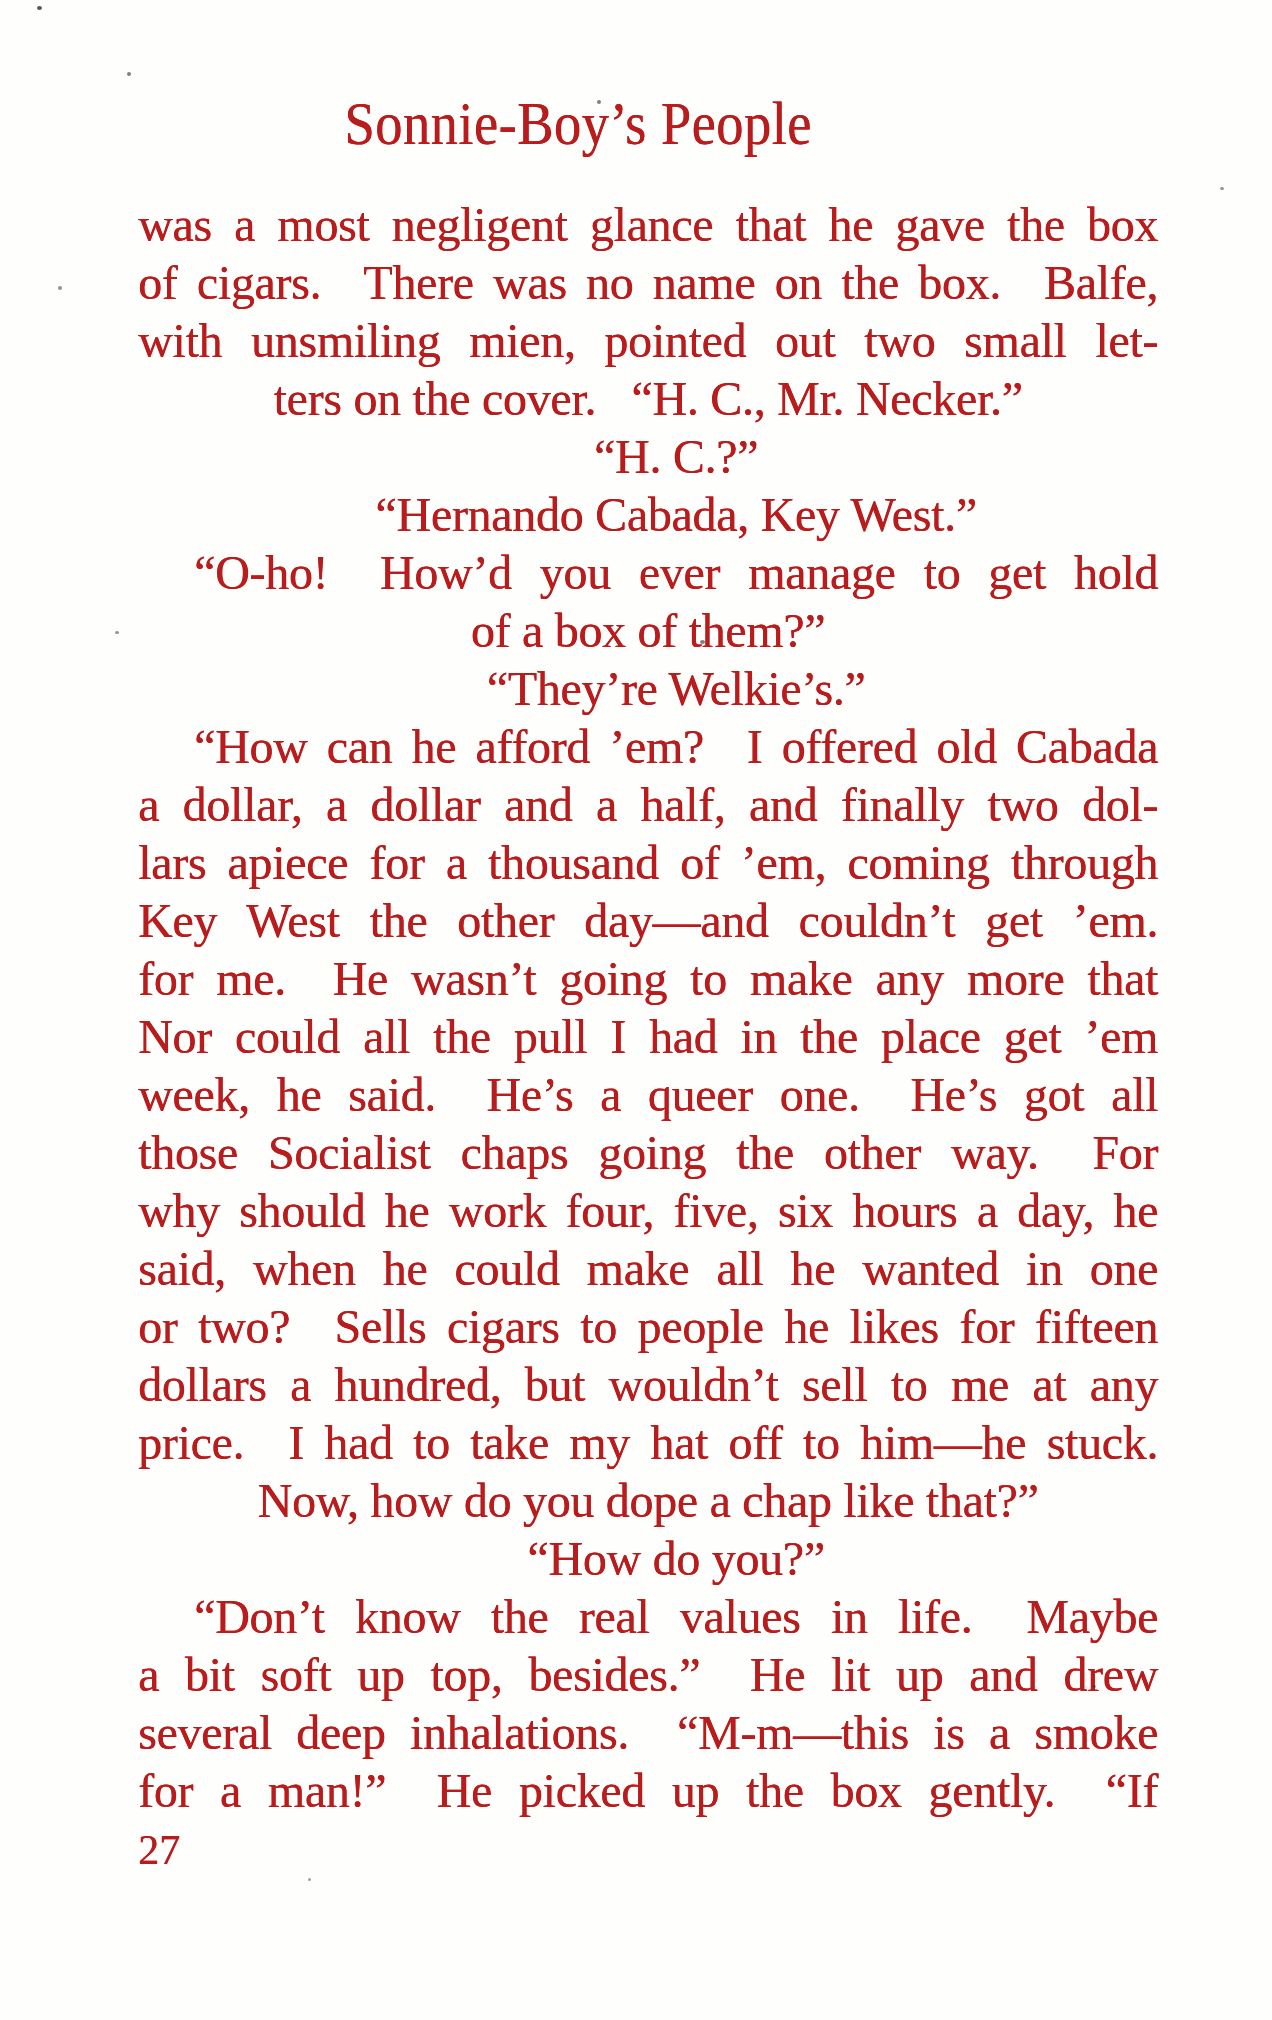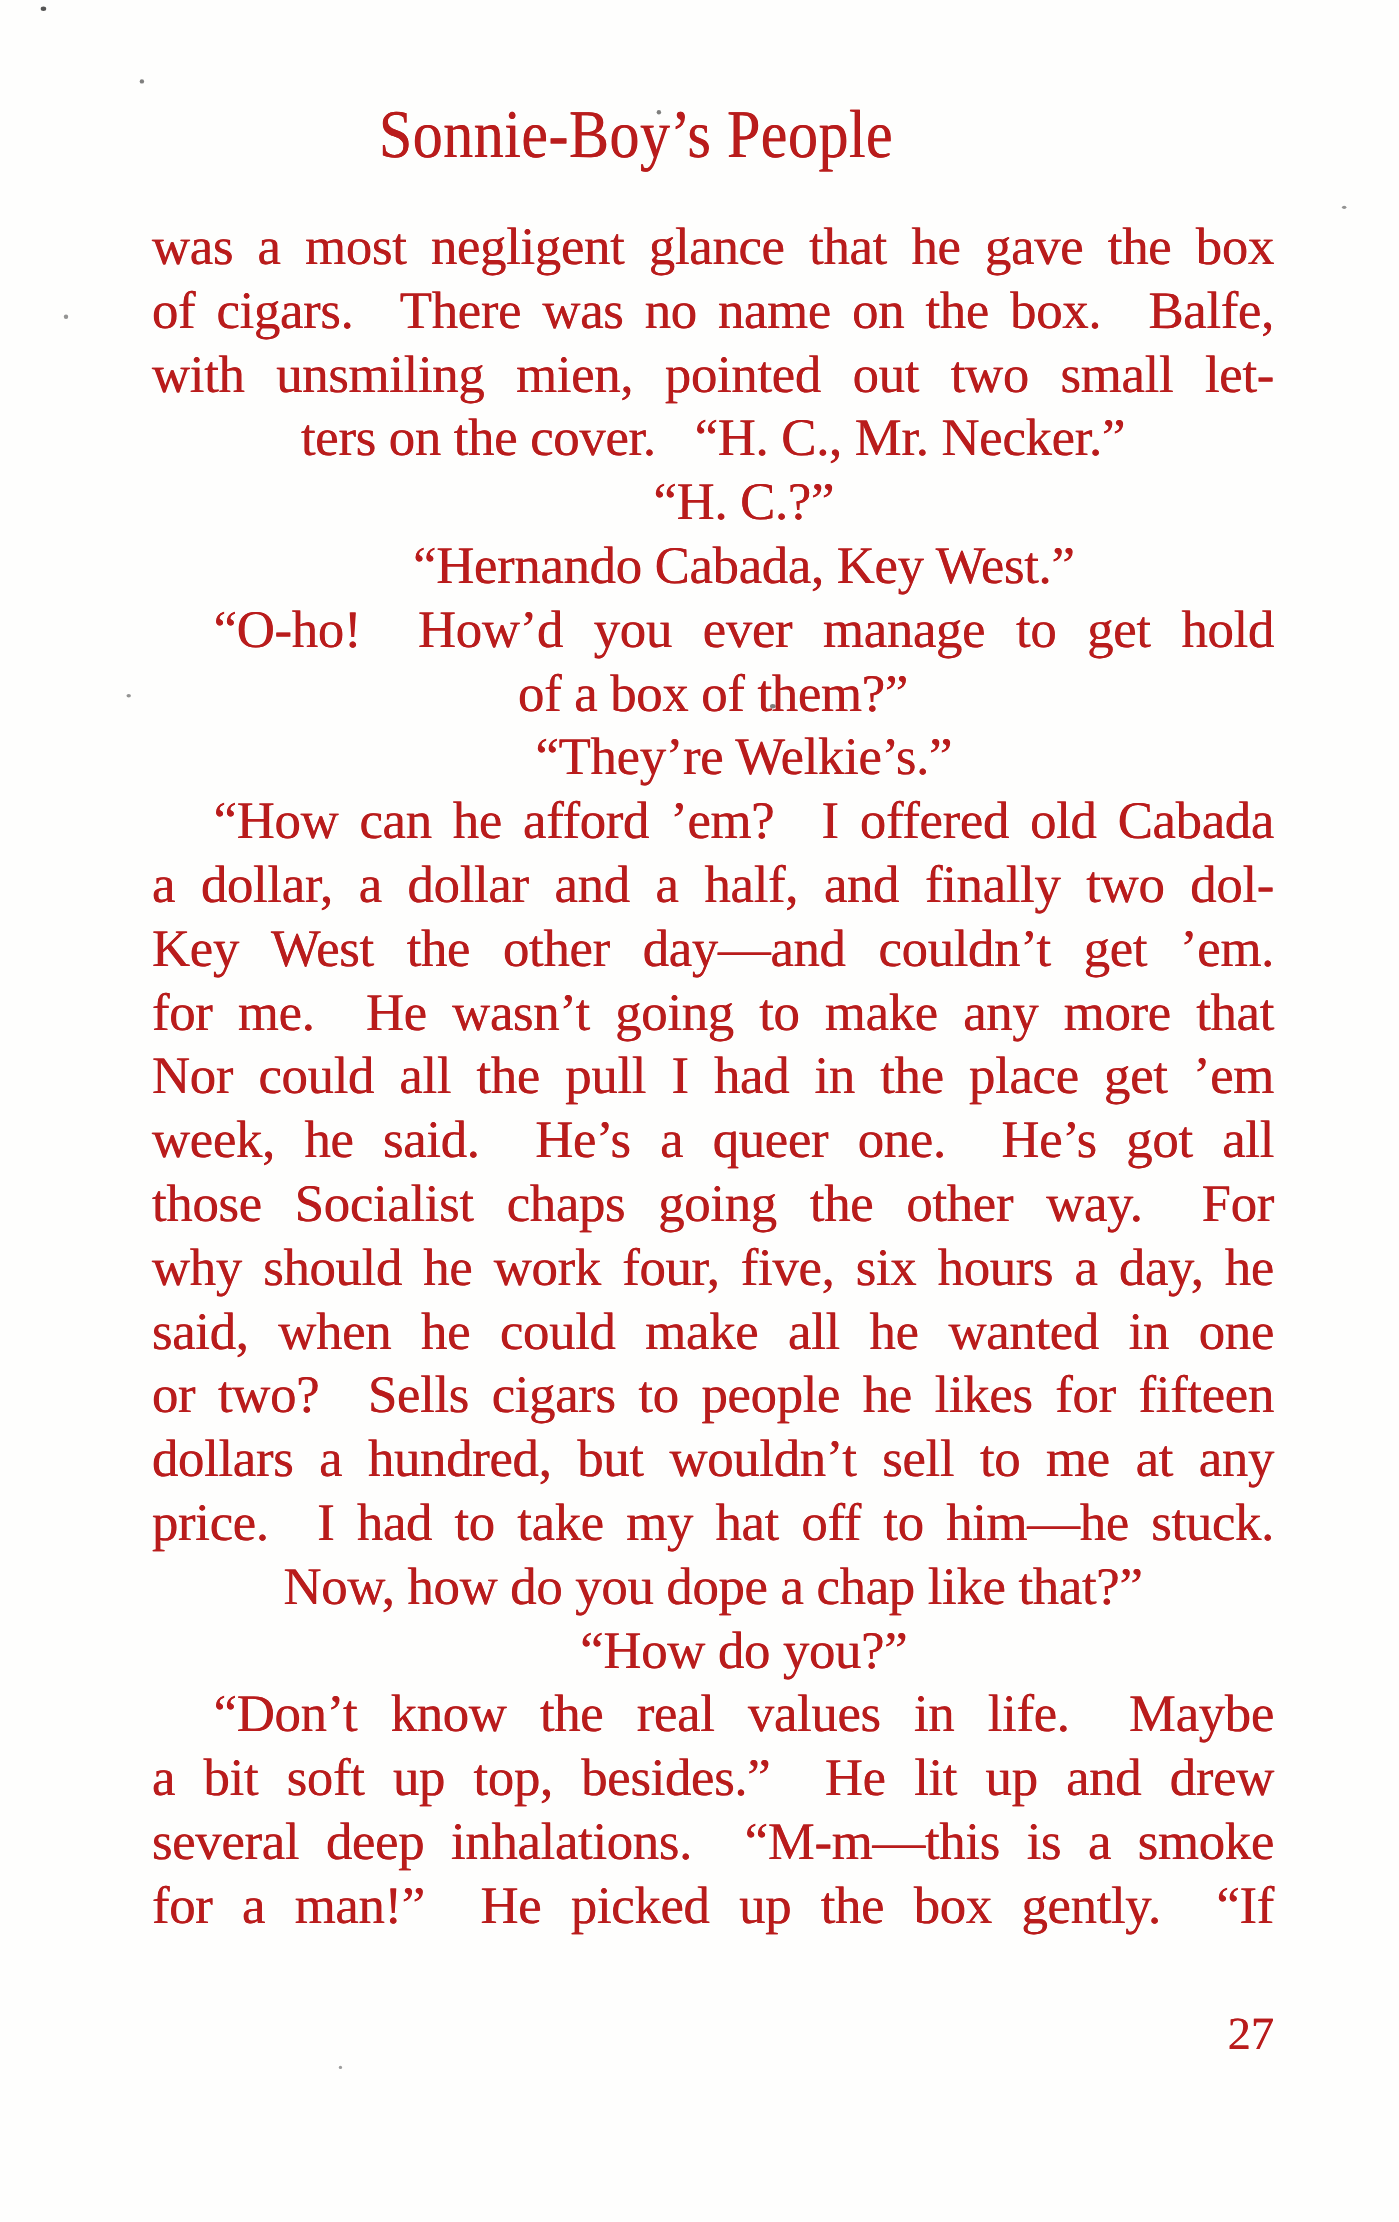--- a/index.html
+++ b/index.html
@@ -51,21 +51,21 @@
     text-align-last: justify;
   }
   .line.in {
     padding-left: 56px;
   }
   .pagenum {
     position: absolute;
     top: 1826px;
     left: 138px;
     width: 1020px;
-    text-align: right;
+    text-align: left;
     font-size: 42px;
     text-shadow: 0.4px 0 0 currentColor;
   }
   .speck {
     position: absolute;
     background: #2a2a2a;
     border-radius: 50%;
   }
 </style>
 </head>
@@ -79,20 +79,21 @@
       <div class="line j">of cigars.  There was no name on the box.  Balfe,</div>
       <div class="line j">with unsmiling mien, pointed out two small let-</div>
       <div class="line">ters on the cover.  “H. C., Mr. Necker.”</div>
       <div class="line in">“H. C.?”</div>
       <div class="line in">“Hernando Cabada, Key West.”</div>
       <div class="line j in">“O-ho!  How’d you ever manage to get hold</div>
       <div class="line">of a box of them?”</div>
       <div class="line in">“They’re Welkie’s.”</div>
       <div class="line j in">“How can he afford ’em?  I offered old Cabada</div>
       <div class="line j">a dollar, a dollar and a half, and finally two dol-</div>
+      <div class="line j">lars apiece for a thousand of ’em, coming through</div>
       <div class="line j">Key West the other day—and couldn’t get ’em.</div>
       <div class="line j">for me.  He wasn’t going to make any more that</div>
       <div class="line j">Nor could all the pull I had in the place get ’em</div>
       <div class="line j">week, he said.  He’s a queer one.  He’s got all</div>
       <div class="line j">those Socialist chaps going the other way.  For</div>
       <div class="line j">why should he work four, five, six hours a day, he</div>
       <div class="line j">said, when he could make all he wanted in one</div>
       <div class="line j">or two?  Sells cigars to people he likes for fifteen</div>
       <div class="line j">dollars a hundred, but wouldn’t sell to me at any</div>
       <div class="line j">price.  I had to take my hat off to him—he stuck.</div>

